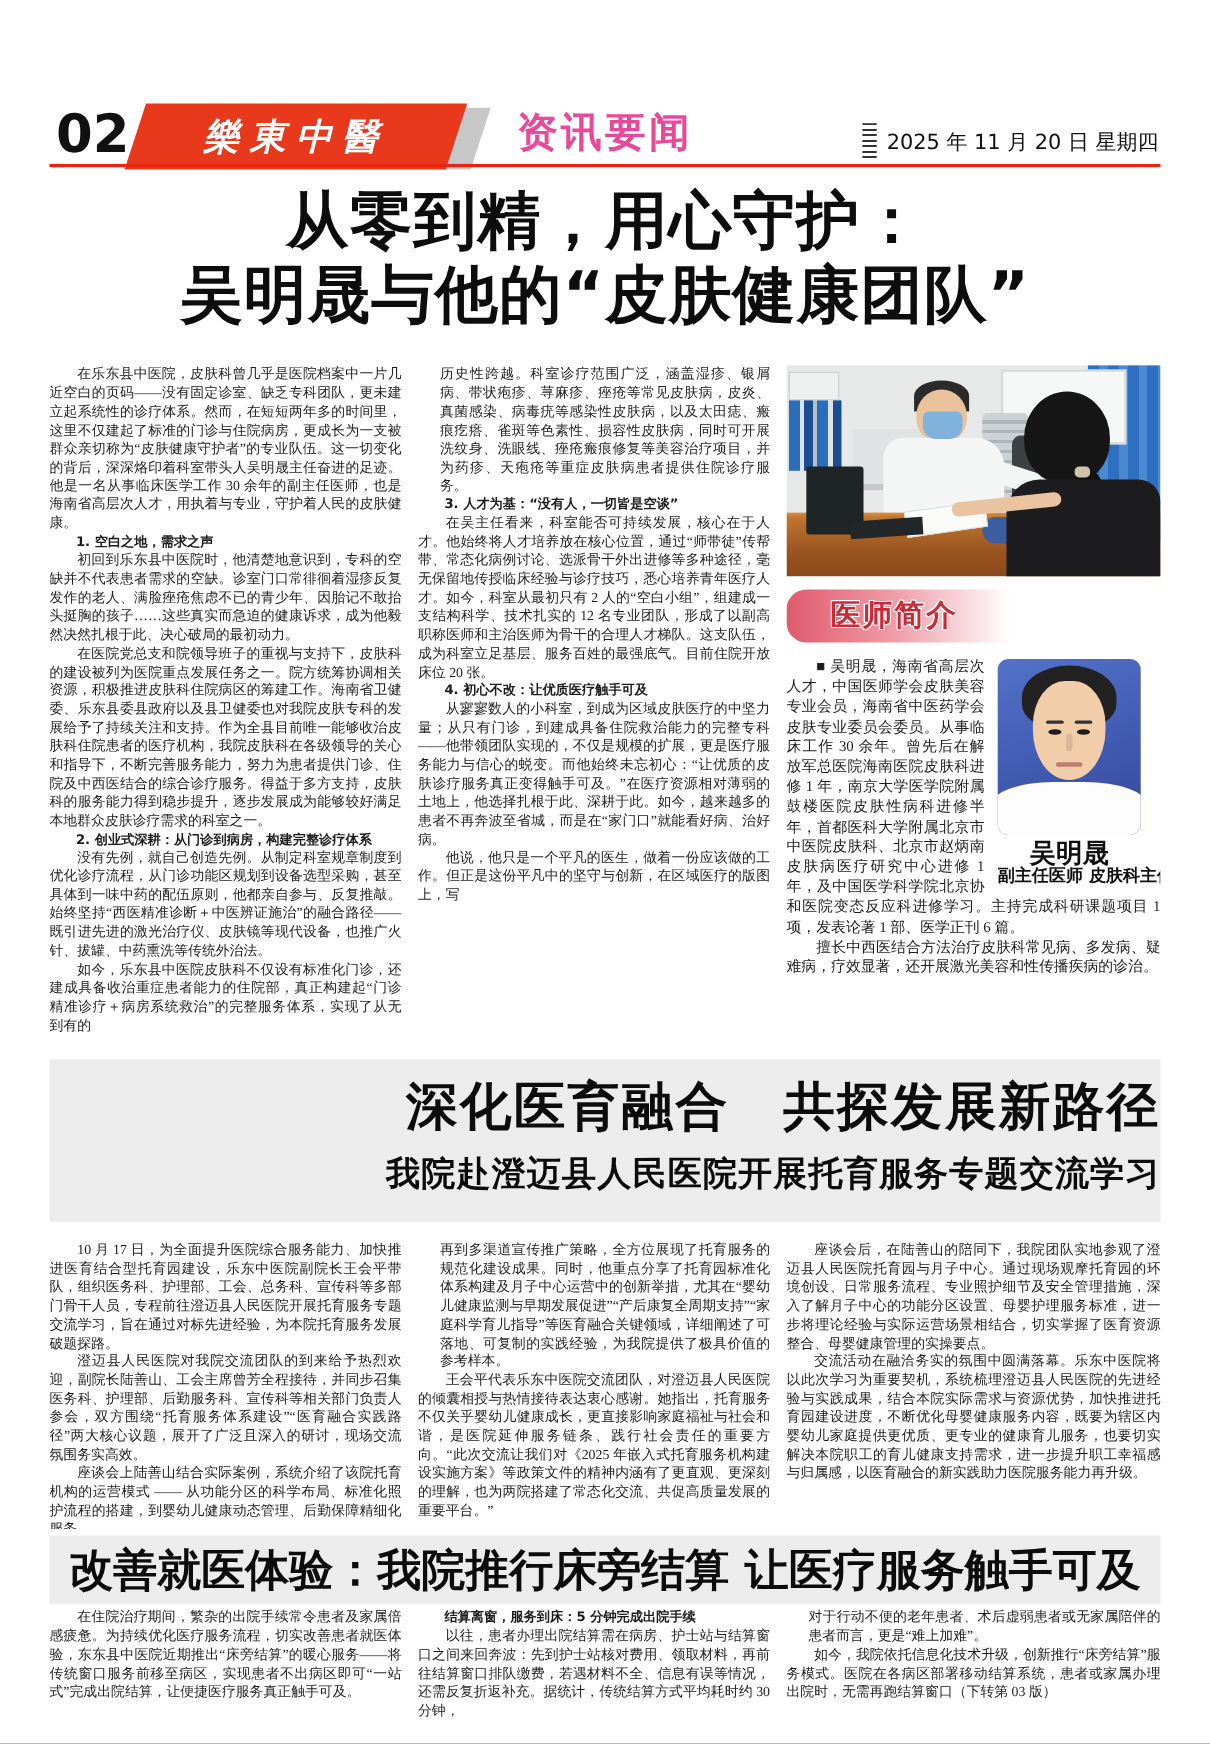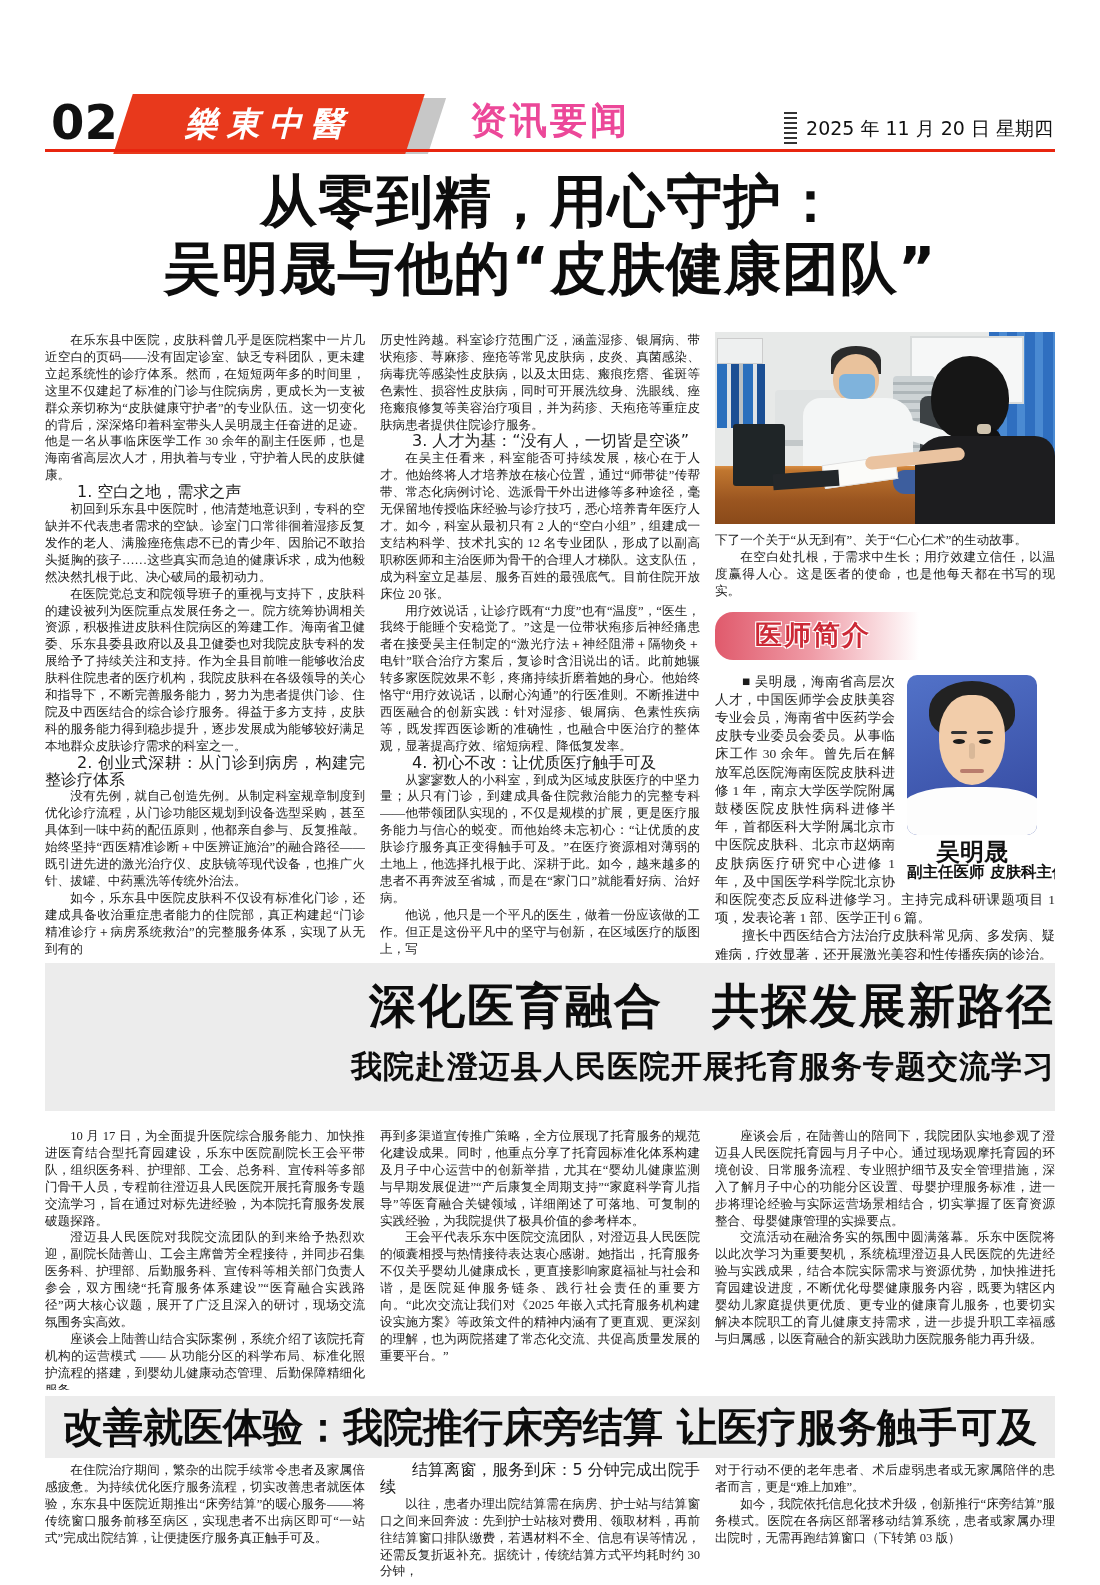--- a/index.html
+++ b/index.html
@@ -28,23 +28,23 @@
   
   .headline{position:absolute;top:168px;left:0;right:0;text-align:center;
             font-family:"DejaVu Sans","Liberation Sans",sans-serif;font-weight:900;
             font-size:57px;line-height:67px;color:#0d0d0d;letter-spacing:1px;}
 
   
   .cols{position:absolute;left:45px;width:1010px;display:grid;
         grid-template-columns:320px 320px 340px;column-gap:15px;}
   .col{font-size:12.6px;line-height:16.9px;text-align:justify;overflow:hidden;color:#1c1c1c;}
   .para{text-indent:2em;}
-  .para.no-indent{text-indent:0;}
-  .sub-head{text-indent:2em;font-weight:normal;font-family:"DejaVu Sans","Liberation Sans",sans-serif;
-        font-size:16px;}
+  .para.no-indent{text-indent:0;margin-left:20px;}
+  .sub-head{text-indent:2em;font-weight:bold;font-family:"DejaVu Sans","Liberation Sans",sans-serif;
+        font-size:12px;}
   .a1-cols{top:332px;height:628px;}
   .a2-cols{top:1128px;height:262px;}
   .a3-cols{top:1462px;height:123px;}
 
   
   .photo{position:relative;width:340px;height:192px;background:#e7e9e8;overflow:hidden;margin-bottom:8px;}
   .photo div{position:absolute;}
   .ph-curtain{right:0;top:0;width:66px;height:160px;
       background:repeating-linear-gradient(90deg,#2f6fc0 0 10px,#4a8ad2 10px 18px);z-index:1;}
   .ph-board{left:195px;top:4px;width:110px;height:64px;background:#f6f7f7;border:2px solid #d8dbdb;z-index:1;}
@@ -144,21 +144,20 @@
         <div class="para">初回到乐东县中医院时，他清楚地意识到，专科的空缺并不代表患者需求的空缺。诊室门口常徘徊着湿疹反复发作的老人、满脸痤疮焦虑不已的青少年、因胎记不敢抬头挺胸的孩子……这些真实而急迫的健康诉求，成为他毅然决然扎根于此、决心破局的最初动力。</div>
         <div class="para">在医院党总支和院领导班子的重视与支持下，皮肤科的建设被列为医院重点发展任务之一。院方统筹协调相关资源，积极推进皮肤科住院病区的筹建工作。海南省卫健委、乐东县委县政府以及县卫健委也对我院皮肤专科的发展给予了持续关注和支持。作为全县目前唯一能够收治皮肤科住院患者的医疗机构，我院皮肤科在各级领导的关心和指导下，不断完善服务能力，努力为患者提供门诊、住院及中西医结合的综合诊疗服务。得益于多方支持，皮肤科的服务能力得到稳步提升，逐步发展成为能够较好满足本地群众皮肤诊疗需求的科室之一。</div>
         <div class="sub-head">2. 创业式深耕：从门诊到病房，构建完整诊疗体系</div>
         <div class="para">没有先例，就自己创造先例。从制定科室规章制度到优化诊疗流程，从门诊功能区规划到设备选型采购，甚至具体到一味中药的配伍原则，他都亲自参与、反复推敲。始终坚持“西医精准诊断＋中医辨证施治”的融合路径——既引进先进的激光治疗仪、皮肤镜等现代设备，也推广火针、拔罐、中药熏洗等传统外治法。</div>
         <div class="para">如今，乐东县中医院皮肤科不仅设有标准化门诊，还建成具备收治重症患者能力的住院部，真正构建起“门诊精准诊疗＋病房系统救治”的完整服务体系，实现了从无到有的</div>
       </div>
     <div class="col">
         <div class="para no-indent">历史性跨越。科室诊疗范围广泛，涵盖湿疹、银屑病、带状疱疹、荨麻疹、痤疮等常见皮肤病，皮炎、真菌感染、病毒疣等感染性皮肤病，以及太田痣、瘢痕疙瘩、雀斑等色素性、损容性皮肤病，同时可开展洗纹身、洗眼线、痤疮瘢痕修复等美容治疗项目，并为药疹、天疱疮等重症皮肤病患者提供住院诊疗服务。</div>
         <div class="sub-head">3. 人才为基：“没有人，一切皆是空谈”</div>
         <div class="para">在吴主任看来，科室能否可持续发展，核心在于人才。他始终将人才培养放在核心位置，通过“师带徒”传帮带、常态化病例讨论、选派骨干外出进修等多种途径，毫无保留地传授临床经验与诊疗技巧，悉心培养青年医疗人才。如今，科室从最初只有 2 人的“空白小组”，组建成一支结构科学、技术扎实的 12 名专业团队，形成了以副高职称医师和主治医师为骨干的合理人才梯队。这支队伍，成为科室立足基层、服务百姓的最强底气。目前住院开放床位 20 张。</div>
-        <div class="para">用疗效说话，让诊疗既有“力度”也有“温度”，“医生，我终于能睡个安稳觉了。”这是一位带状疱疹后神经痛患者在接受吴主任制定的“激光疗法＋神经阻滞＋隔物灸＋电针”联合治疗方案后，复诊时含泪说出的话。此前她辗转多家医院效果不彰，疼痛持续折磨着她的身心。他始终恪守“用疗效说话，以耐心沟通”的行医准则。不断推进中西医融合的创新实践：针对湿疹、银屑病、色素性疾病等，既发挥西医诊断的准确性，也融合中医治疗的整体观，显著提高疗效、缩短病程、降低复发率。</div>
         <div class="sub-head">4. 初心不改：让优质医疗触手可及</div>
         <div class="para">从寥寥数人的小科室，到成为区域皮肤医疗的中坚力量；从只有门诊，到建成具备住院救治能力的完整专科——他带领团队实现的，不仅是规模的扩展，更是医疗服务能力与信心的蜕变。而他始终未忘初心：“让优质的皮肤诊疗服务真正变得触手可及。”在医疗资源相对薄弱的土地上，他选择扎根于此、深耕于此。如今，越来越多的患者不再奔波至省城，而是在“家门口”就能看好病、治好病。</div>
         <div class="para">他说，他只是一个平凡的医生，做着一份应该做的工作。但正是这份平凡中的坚守与创新，在区域医疗的版图上，写</div>
       </div>
     <div class="col">
 
       <div class="photo">
         <div class="ph-curtain"></div>
         <div class="ph-board"></div>
         <div class="ph-ac"></div>
@@ -177,24 +176,20 @@
         <div class="ph-pillow"></div>
         <div class="ph-paper"></div>
         <div class="ph-keyboard"></div>
         <div class="ph-pat-head"></div>
         <div class="ph-pat-tail"></div>
         <div class="ph-pat-tie"></div>
         <div class="ph-pat-body"></div>
         <div class="ph-pat-arm"></div>
       </div>
 
-      <div>
-          <div class="para no-indent">下了一个关于“从无到有”、关于“仁心仁术”的生动故事。</div>
-          <div class="para">在空白处扎根，于需求中生长；用疗效建立信任，以温度赢得人心。这是医者的使命，也是他每天都在书写的现实。</div>
-        </div>
 
       <div class="bio-box">
         <div class="bio-pill">
           <span>医师简介</span>
         </div>
         <div class="bio-body">
           <div class="bio-float">
             <div class="portrait">
               <div class="pt-hair"></div>
               <div class="pt-face"></div>

